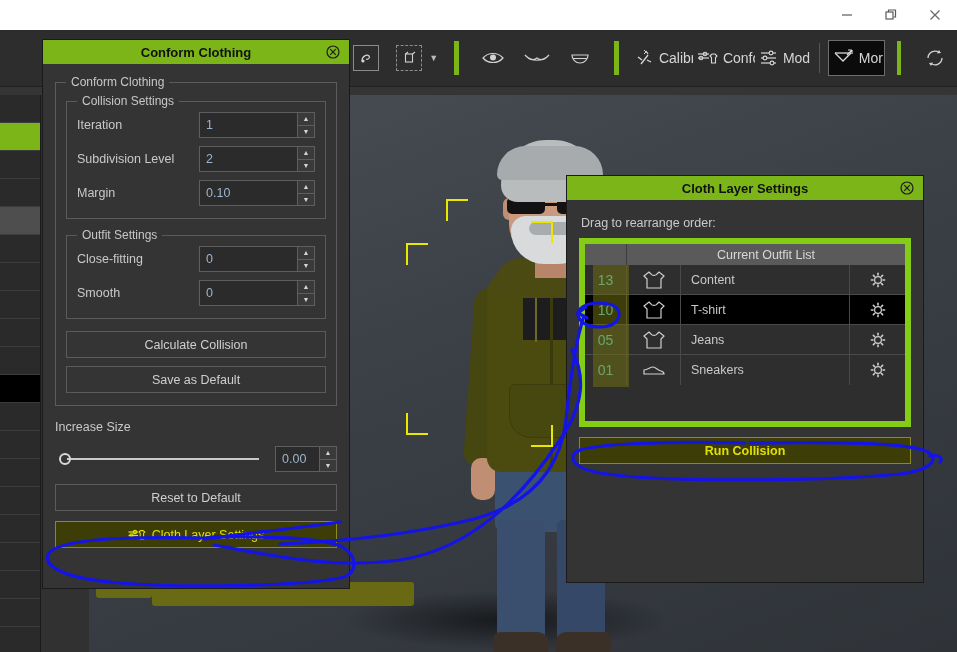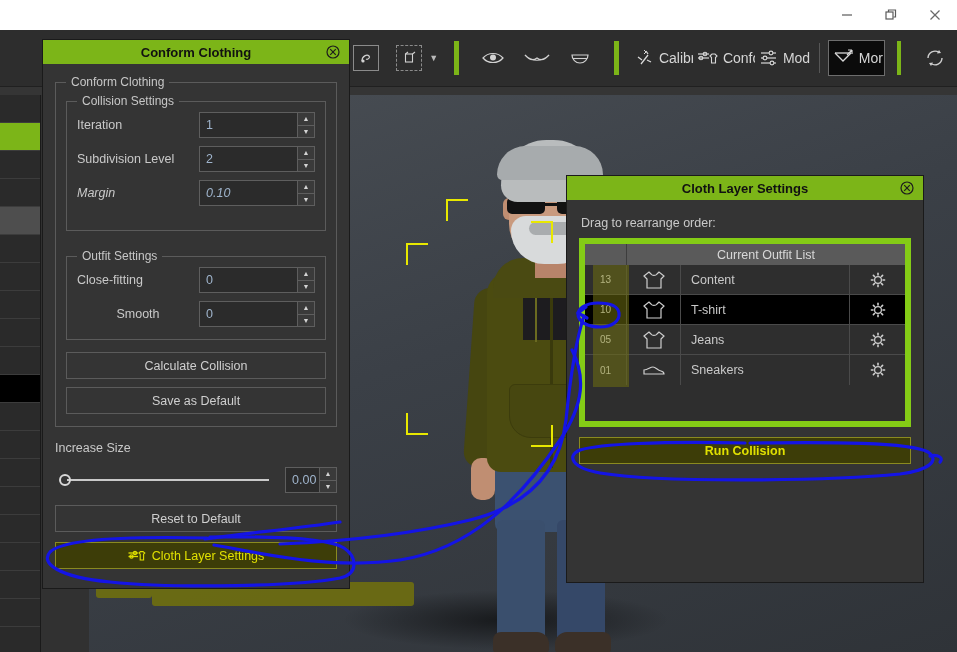--- a/index.html
+++ b/index.html
@@ -204,21 +204,21 @@
   .ot-head { display:flex; height:21px; background:#5a5a5a; }
   .ot-head-blank { width:42px; border-right:1px solid #3d3d3d; }
   .ot-head-title {
     flex:1; display:flex; align-items:center; justify-content:center;
     color:#d8d8d8; font-size:12.5px;
   }
   .ot-row { display:flex; height:30px; border-bottom:1px solid #4a4a4a; }
   .ot-row.selected { background:#000000; }
   .ot-idx {
     width:42px; display:flex; align-items:center; justify-content:center;
-    color:#ffffff; font-size:10px; border-right:1px solid #4a4a4a;
+    color:#5eead4; font-size:14px; border-right:1px solid #4a4a4a;
   }
   .ot-ico {
     width:54px; display:flex; align-items:center; justify-content:center;
     color:#cfcfcf; border-right:1px solid #4a4a4a;
   }
   .ot-name { flex:1; display:flex; align-items:center; padding-left:10px; color:#c9c9c9; font-size:12.5px; }
   .ot-gear { width:56px; display:flex; align-items:center; justify-content:center;
     color:#cfcfcf; border-left:1px solid #4a4a4a; }
   .ot-pad { height:36px; }
 
@@ -470,47 +470,47 @@
               <span class="flabel">Subdivision Level</span>
               <span class="spin">
                 <span class="spin-val">2</span>
                 <span class="spin-btns">
                   <span class="spin-up">▲</span>
                   <span class="spin-dn">▼</span>
                 </span>
               </span>
             </div>
 
-            <div class="frow" style="margin-bottom:12px;font-style:italic;">
+            <div class="frow" style="margin-bottom:0;">
               <span class="flabel">Margin</span>
               <span class="spin">
                 <span class="spin-val">0.10</span>
                 <span class="spin-btns">
                   <span class="spin-up">▲</span>
                   <span class="spin-dn">▼</span>
                 </span>
               </span>
             </div>
           </div>
 
-          <div class="group" style="margin-top:25px;">
+          <div class="group" style="margin-top:16px;">
             <span class="legend">Outfit Settings</span>
 
             <div class="frow">
               <span class="flabel">Close-fitting</span>
               <span class="spin">
                 <span class="spin-val">0</span>
                 <span class="spin-btns">
                   <span class="spin-up">▲</span>
                   <span class="spin-dn">▼</span>
                 </span>
               </span>
             </div>
 
-            <div class="frow" style="margin-bottom:0;text-align:center;">
+            <div class="frow" style="margin-bottom:0;">
               <span class="flabel">Smooth</span>
               <span class="spin">
                 <span class="spin-val">0</span>
                 <span class="spin-btns">
                   <span class="spin-up">▲</span>
                   <span class="spin-dn">▼</span>
                 </span>
               </span>
             </div>
           </div>
@@ -519,21 +519,21 @@
           <div class="btn">Save as Default</div>
         </div>
 
         <div class="sectionlabel">Increase Size</div>
 
         <div class="sliderrow">
           <span class="slider">
             <span class="slider-track"></span>
             <span class="slider-knob"></span>
           </span>
-          <span class="spin" style="width:52px; margin-left:10px;">
+          <span class="spin" style="width:62px; margin-left:10px;">
             <span class="spin-val">0.00</span>
             <span class="spin-btns">
               <span class="spin-up">▲</span>
               <span class="spin-dn">▼</span>
             </span>
           </span>
         </div>
 
         <div class="btn" style="margin-top:12px;">Reset to Default</div>
 

